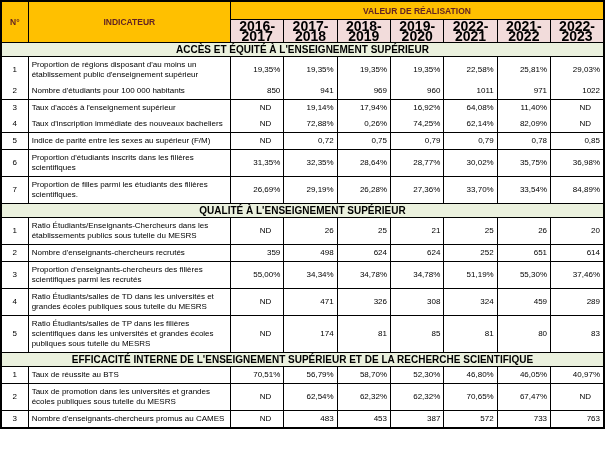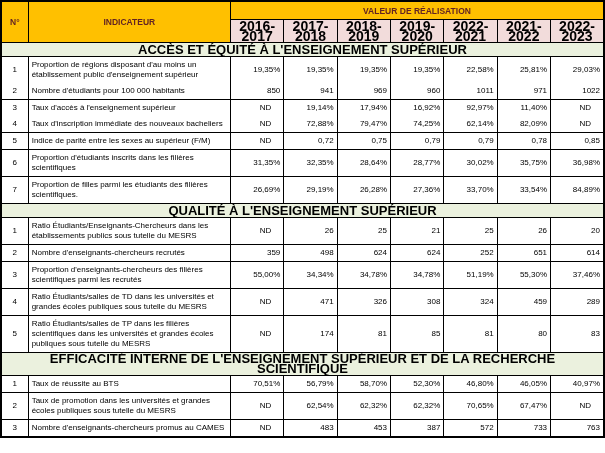--- a/index.html
+++ b/index.html
@@ -41,21 +41,21 @@
   tr.years td{
     background:#F2DCDB;
     font-weight:bold;
     font-size:14px;
     text-align:center;
     height:11px;
   }
   tr.section td{
     background:#EBF1DE;
     font-weight:bold;
-    font-size:13px;
+    font-size:10px;
     text-align:center;
     height:11px;
     padding:1px 2px;
   }
   
   tr.data td{padding:3px 3px;}
   td.no{text-align:center;}
   td.ind{text-align:left;padding-left:3px;}
   td.val{text-align:right;padding-right:4px;}
   td.val.nd{padding-right:12px;}
@@ -118,30 +118,30 @@
         <td class="val">971</td>
         <td class="val">1022</td>
       </tr>
       <tr class="data">
         <td class="no">3</td>
         <td class="ind">Taux d'accès  à l'enseignement supérieur</td>
         <td class="val nd">ND</td>
         <td class="val">19,14%</td>
         <td class="val">17,94%</td>
         <td class="val">16,92%</td>
-        <td class="val">92,97%</td>
+        <td class="val">64,08%</td>
         <td class="val">11,40%</td>
         <td class="val nd">ND</td>
       </tr>
       <tr class="data joined">
         <td class="no">4</td>
         <td class="ind">Taux d'inscription immédiate des nouveaux bacheliers</td>
         <td class="val nd">ND</td>
         <td class="val">72,88%</td>
-        <td class="val">79,47%</td>
+        <td class="val">0,26%</td>
         <td class="val">74,25%</td>
         <td class="val">62,14%</td>
         <td class="val">82,09%</td>
         <td class="val nd">ND</td>
       </tr>
       <tr class="data">
         <td class="no">5</td>
         <td class="ind">Indice de parité entre les sexes au supérieur (F/M)</td>
         <td class="val nd">ND</td>
         <td class="val">0,72</td>

